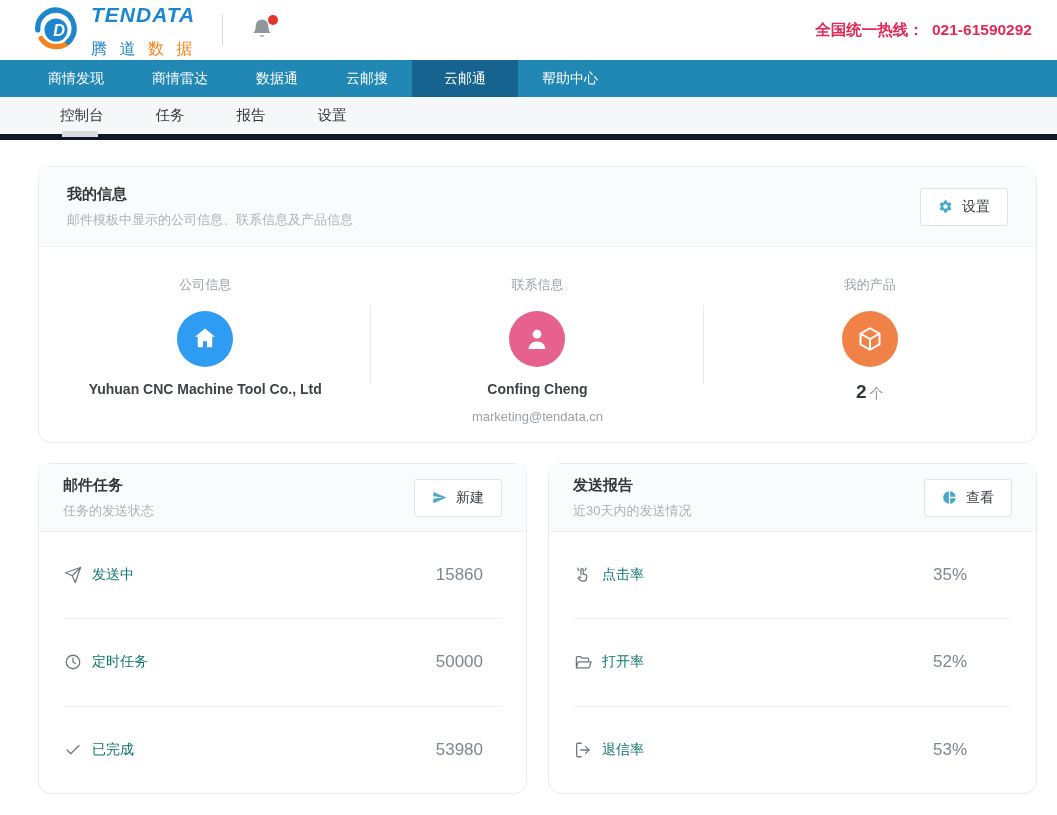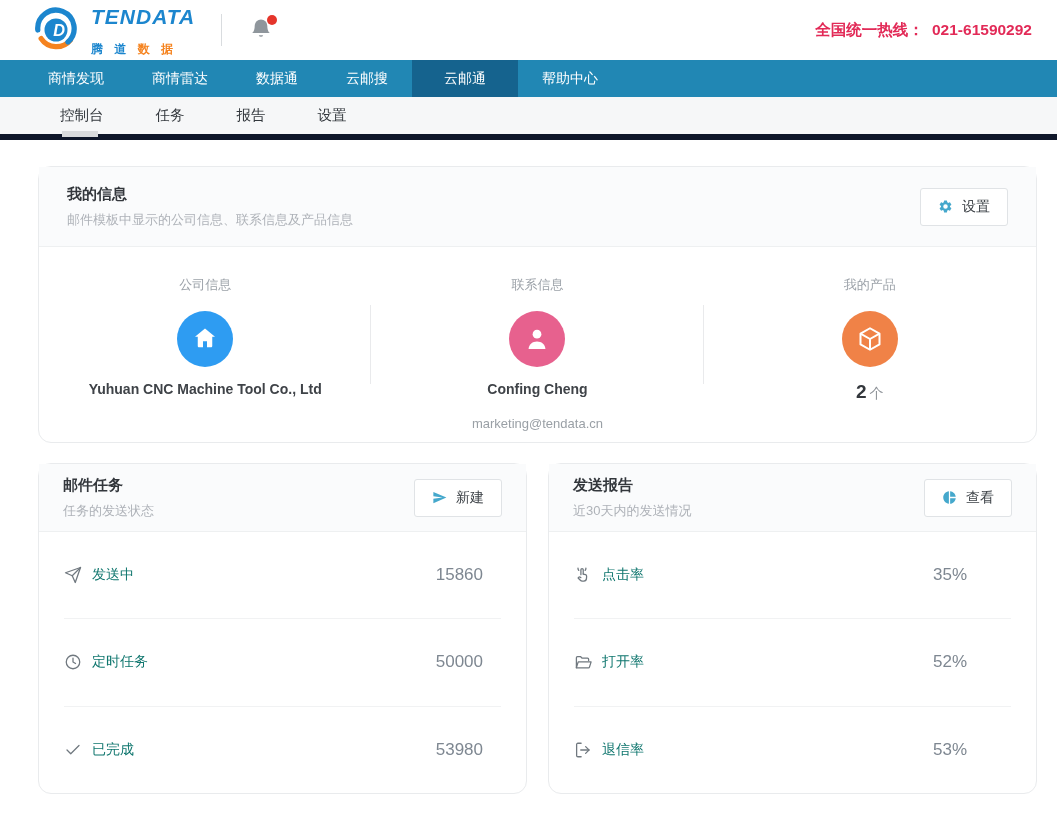--- a/index.html
+++ b/index.html
@@ -5,21 +5,21 @@
   * { margin:0; padding:0; box-sizing:border-box; }
   html,body { width:1057px; height:815px; background:#fff; overflow:hidden;
     font-family:"Liberation Sans","DejaVu Sans",sans-serif; }
 
   
   .topbar { display:flex; align-items:center; height:60px; padding:0 25px 0 33px; background:#fff; }
   .brand { display:flex; align-items:center; gap:12px; cursor:pointer; }
   .logo-mark { width:46px; height:46px; }
   .brand-en { font-size:21px; font-weight:800; font-style:italic; letter-spacing:1px;
     color:var(--brand-blue,#1c86ce); line-height:1; }
-  .brand-cn { margin-top:16px; font-size:12px; font-weight:700; letter-spacing:4px; line-height:1; }
+  .brand-cn { margin-top:16px; font-size:16px; font-weight:400; letter-spacing:4px; line-height:1; }
   .cn-blue { color:var(--brand-blue,#1c86ce); }
   .cn-orange { color:var(--brand-orange,#f5831f); }
   .v-divider { width:1px; height:32px; background:#d9dcdf; margin:0 24px 0 26px; }
   .bell-btn { position:relative; background:none; border:none; cursor:pointer; width:30px; height:30px; }
   .bell-btn svg { width:24px; height:24px; }
   .bell-dot { position:absolute; top:0; right:-1px; width:10px; height:10px; border-radius:50%;
     background:var(--bell-dot,#e5352b); }
   .hotline { margin-left:auto; font-size:15.5px; font-weight:700; color:var(--hotline,#e22a57); }
   .hotline span { margin-left:4px; }
 
@@ -52,21 +52,21 @@
   
   .profile-body { display:flex; height:195px; }
   .pcol { position:relative; flex:1; text-align:center; padding-top:29px; }
   .pcol:not(:last-child)::after { content:""; position:absolute; right:0; top:58px; bottom:58px;
     width:1px; background:#e9eaec; }
   .pcol-label { font-size:13px; color:#9ba1a8; }
   .icon-circle { width:56px; height:56px; border-radius:50%; margin:17px auto 14px;
     display:flex; align-items:center; justify-content:center; }
   .icon-circle svg { width:30px; height:30px; }
   .pcol-name { font-size:14px; font-weight:700; color:#3f4348; }
-  .pcol-email { font-size:13px; color:#9aa0a6; margin-top:19px; }
+  .pcol-email { font-size:13px; color:#9aa0a6; margin-top:12px; }
   .pcol-count { font-size:19px; font-weight:700; color:#33373c; }
   .pcol-unit { font-size:14px; font-weight:400; color:#8b9096; margin-left:3px; }
 
   
   .cards-row { display:grid; grid-template-columns:1fr 1fr; gap:21px; margin-top:20px; }
   .half .card-head { height:68px; padding:0 24px;gap:20px; }
   .rows { height:261px; display:flex; flex-direction:column; }
   .row { flex:1; margin:0 25px; display:flex; align-items:center; justify-content:space-between; }
   .row + .row { border-top:1px solid #f1f2f3;gap:32px; }
   .row-label { display:flex; align-items:center; gap:10px; font-size:14px; color:#0f766e; }

